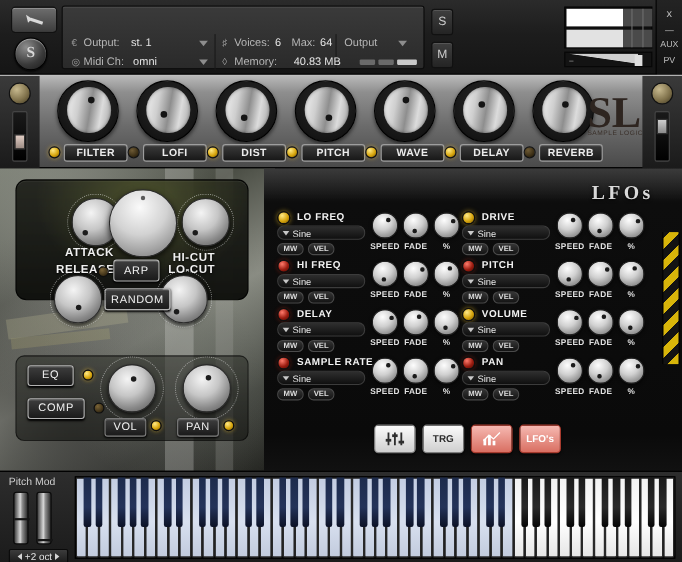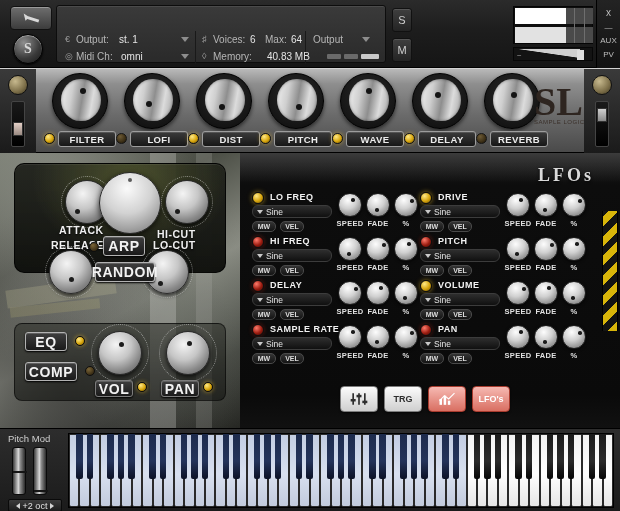--- a/index.html
+++ b/index.html
@@ -177,21 +177,21 @@
   .knob-big {
     position:absolute; width:62px; height:62px; border-radius:50%;
     background: radial-gradient(circle at 45% 26%, #fafafa, #d2d2d2 45%, #a3a3a3 72%, #6d6d6d 100%);
     border:1px solid #2a2a2a; box-shadow:0 2px 6px rgba(0,0,0,.7);
   }
   .knob-big::after { content:''; position:absolute; left:50%; top:5px; width:4px; height:4px; margin-left:-2px; border-radius:50%; background:#5a5a5a; }
 
   .lbl-w { position:absolute; color:#f0f0f0; font-size:10.5px; font-weight:bold; letter-spacing:.5px; text-shadow:0 1px 2px #000; }
   .gbtn {
     position:absolute; border-radius:3px; background:linear-gradient(180deg,#3e3e3e,#1a1a1a);
-    border:1px solid #b2b2b2; color:#f2f2f2; font-size:14px; font-weight:bold; letter-spacing:.6px;
+    border:1px solid #b2b2b2; color:#f2f2f2; font-size:10px; font-weight:normal; letter-spacing:.6px;
     display:flex; align-items:center; justify-content:center;
     box-shadow: inset 0 1px 0 rgba(255,255,255,.18), 0 1px 2px #000;
   }
   .led-sm { position:absolute; width:10px; height:10px; border-radius:50%;
     background: radial-gradient(circle at 35% 30%, #7a6437, #43351a 60%, #1c1609 100%); border:1px solid #0e0e0e; }
   .led-sm.on { background: radial-gradient(circle at 35% 30%, #ffe985, #d8a60d 55%, #6b4f05 100%); box-shadow:0 0 4px rgba(255,200,40,.55); }
 
   .panel-bot {
     position:absolute; left:14px; top:170px; width:212px; height:78px; border-radius:8px;
     background: linear-gradient(180deg, rgba(42,44,38,.55), rgba(18,19,16,.6));

